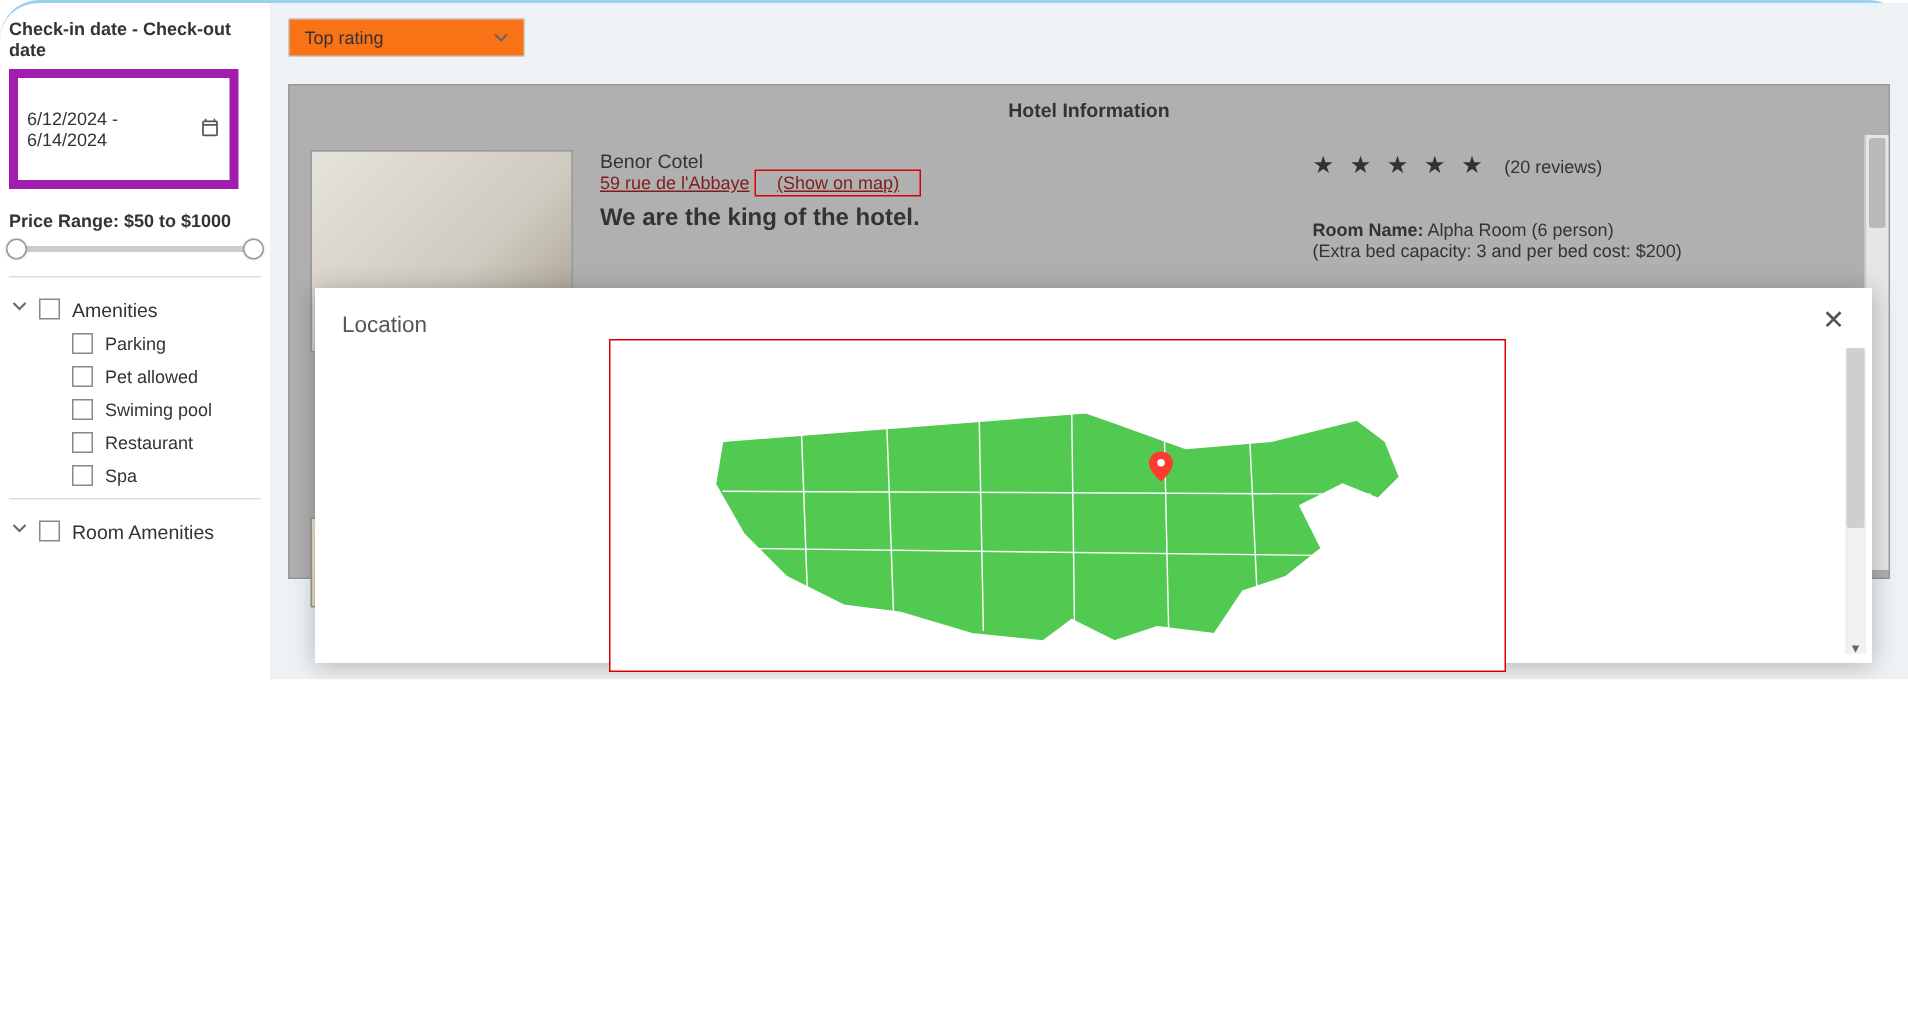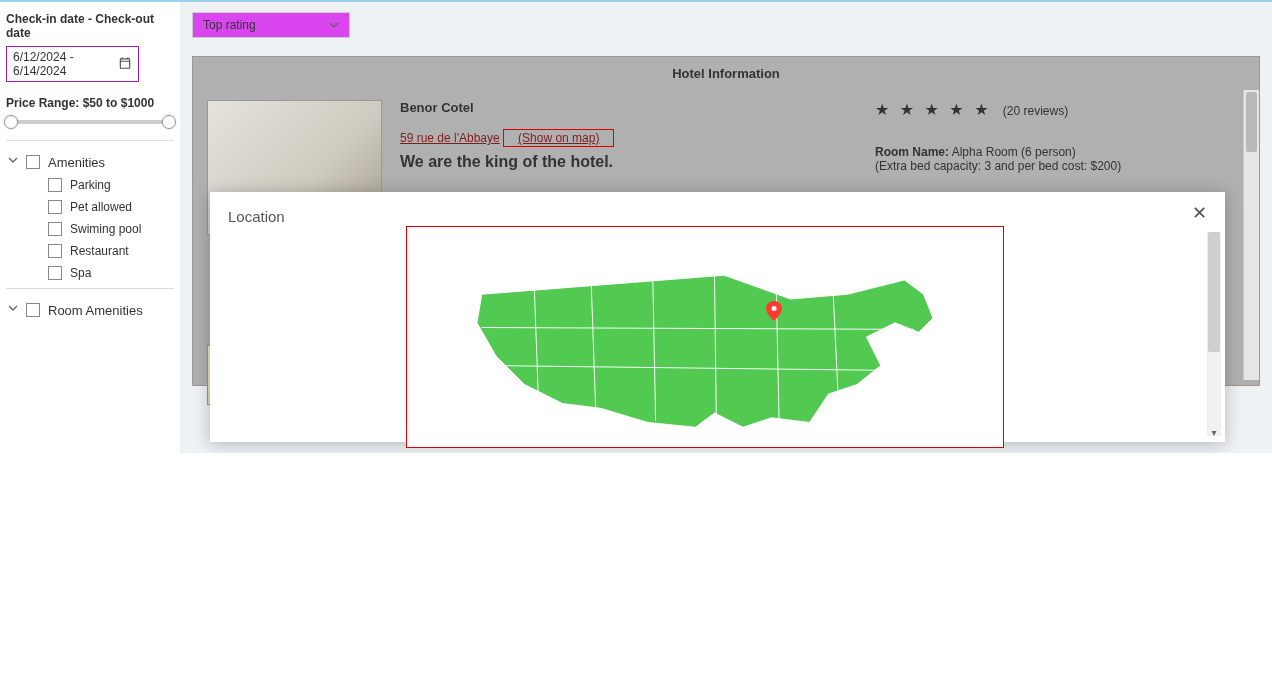--- a/index.html
+++ b/index.html
@@ -1,55 +1,55 @@
 <!DOCTYPE html>
 <html><head>
 <meta charset="utf-8">
 <style>
   * { box-sizing: border-box; margin: 0; padding: 0; font-family: "Segoe UI", Arial, sans-serif; }
   body { font-size: 13px; color: #333; background: #fff; }
-  .app { border-top: 2px solid #9cd0f0; display: flex; height: 453px; }
+  .app { border-top: 2px solid #9cd0f0; display: flex; height: 453px; border-radius: 26px; }
   
   .sidebar { width: 180px; min-width:180px; padding: 10px 6px 0 6px; }
   .sb-heading { font-size: 12px; font-weight: 600; margin-bottom: 6px; }
-  .date-input { display:flex; align-items:center; justify-content:space-between; border:1px solid #a21caf; padding:3px 6px; font-size:12px; width: 133px; margin-bottom: 14px; }
+  .date-input { display:flex; align-items:center; justify-content:space-between; border:6px solid #a21caf; padding:20px 6px; font-size:12px; width: 153px; margin-bottom: 14px; }
   .date-input svg { width:14px; height:14px; fill:#555; }
   .slider-track { position:relative; height:4px; background:#ccc; border-radius:2px; margin:10px 4px 16px 4px; width:160px; }
   .slider-thumb { position:absolute; top:-5px; width:14px; height:14px; border-radius:50%; background:#fff; border:1px solid #999; box-shadow:0 0 2px rgba(0,0,0,.2); }
   .thumb-left { left:-6px; }
   .thumb-right { right:-6px; }
   .hr { border:0; border-top:1px solid #ddd; margin:4px 0 10px 0; width:168px;}
   .accordion-head { display:flex; gap:8px; padding:4px 2px; }
   .chev { width:10px; height:10px; }
   .cbx { width:14px; height:14px; border:1px solid #888; display:inline-block; }
   .filter-list { margin-left: 42px; }
   .filter-row { display:flex; align-items:center; gap:8px; padding:4px 0; font-size:12px; }
   
   .main { flex:1; background:#eef2f5; position:relative; padding: 10px 12px 0 12px; overflow:hidden;}
-  .sort-select { width:158px; background:#d946ef; border:1px solid #ccc; padding:5px 10px; font-size:12px; display:flex; justify-content:space-between; align-items:center; border-radius:1px;}
+  .sort-select { width:158px; background:#f97316; border:1px solid #ccc; padding:5px 10px; font-size:12px; display:flex; justify-content:space-between; align-items:center; border-radius:1px;}
   .panel { margin-top: 18px; background:#b0b0b0; border:1px solid #999; height:330px;}
   .panel-title { text-align:center; font-weight:700; padding:9px 0; font-size:13px;}
   .list-area { position:relative; padding: 10px 14px; height:290px;}
   .hotel-card { display:flex; gap:18px; }
   .thumb { width:175px; height:135px; background:linear-gradient(135deg,#e6e3dd 0%, #cfcabf 60%, #a39c8e 100%); border:1px solid #999;}
   .thumb.second { margin-top: 110px; height: 60px; background:linear-gradient(135deg,#f0e6c8 0%, #e0cfa0 60%, #c8b070 100%);}
   .hinfo { flex:1; }
-  .hname { font-weight:700; font-size:13px; margin-bottom:16px;}
+  .hname { font-weight:400; font-size:13px; margin-bottom:0;}
   .hlinks { font-size:12px; margin-bottom:8px;}
   .hlinks a { color:#7f1d1d; text-decoration:underline;}
   .show-map { color:#2259c9; display:inline-block;}
   .redbox-link { border:1.5px solid #d00; padding:1px 14px;}
   .hmeta { font-size:16px; font-weight:600;}
   .rpanel { min-width:370px; font-size:12px;}
   .stars { font-size:16px; letter-spacing:3px;}
   .revcount { font-size:12px; margin-left:8px;}
   .vscroll { position:absolute; top:0; right:0; bottom:0; width:16px; background:#e6e6e6; border-left:1px solid #c8c8c8;}
   .vscroll .thumb-s { position:absolute; top:2px; left:2px; right:2px; height:60px; background:#b9b9b9; border-radius:2px;}
   
-  .modal { position:absolute; left:30px; right:47px; top:190px; height:250px; background:#fff; box-shadow:0 2px 16px rgba(0,0,0,.25); padding:16px 18px 10px 18px; }
+  .modal { position:absolute; left:30px; right:24px; top:190px; height:250px; background:#fff; box-shadow:0 2px 16px rgba(0,0,0,.25); padding:16px 18px 10px 18px; }
   .modal-title { font-size:15px; color:#555; }
   .modal-close { position:absolute; top:12px; right:18px; font-size:18px; color:#555; cursor:pointer; line-height:1;}
   .map-wrap { position:absolute; top:34px; left:196px; width:598px; height:222px; border:1.5px solid #d00; background:#fff; display:flex; align-items:center; justify-content:center;}
   .usmap { width:520px; height:190px; }
   .pin { position:absolute; top:74px; left:359px; }
   .modal .vscroll2 { position:absolute; top:40px; right:4px; bottom:6px; width:14px; background:#f1f1f1; }
   .modal .vscroll2 .t { position:absolute; left:1px; right:1px; top:0; height:120px; background:#cfcfcf; border-radius:2px;}
   .modal .vscroll2 .arrow { position:absolute; left:0; right:0; text-align:center; font-size:10px; color:#666;}
   .modal .vscroll2 .arrow.down { bottom:-2px; }
 </style>

